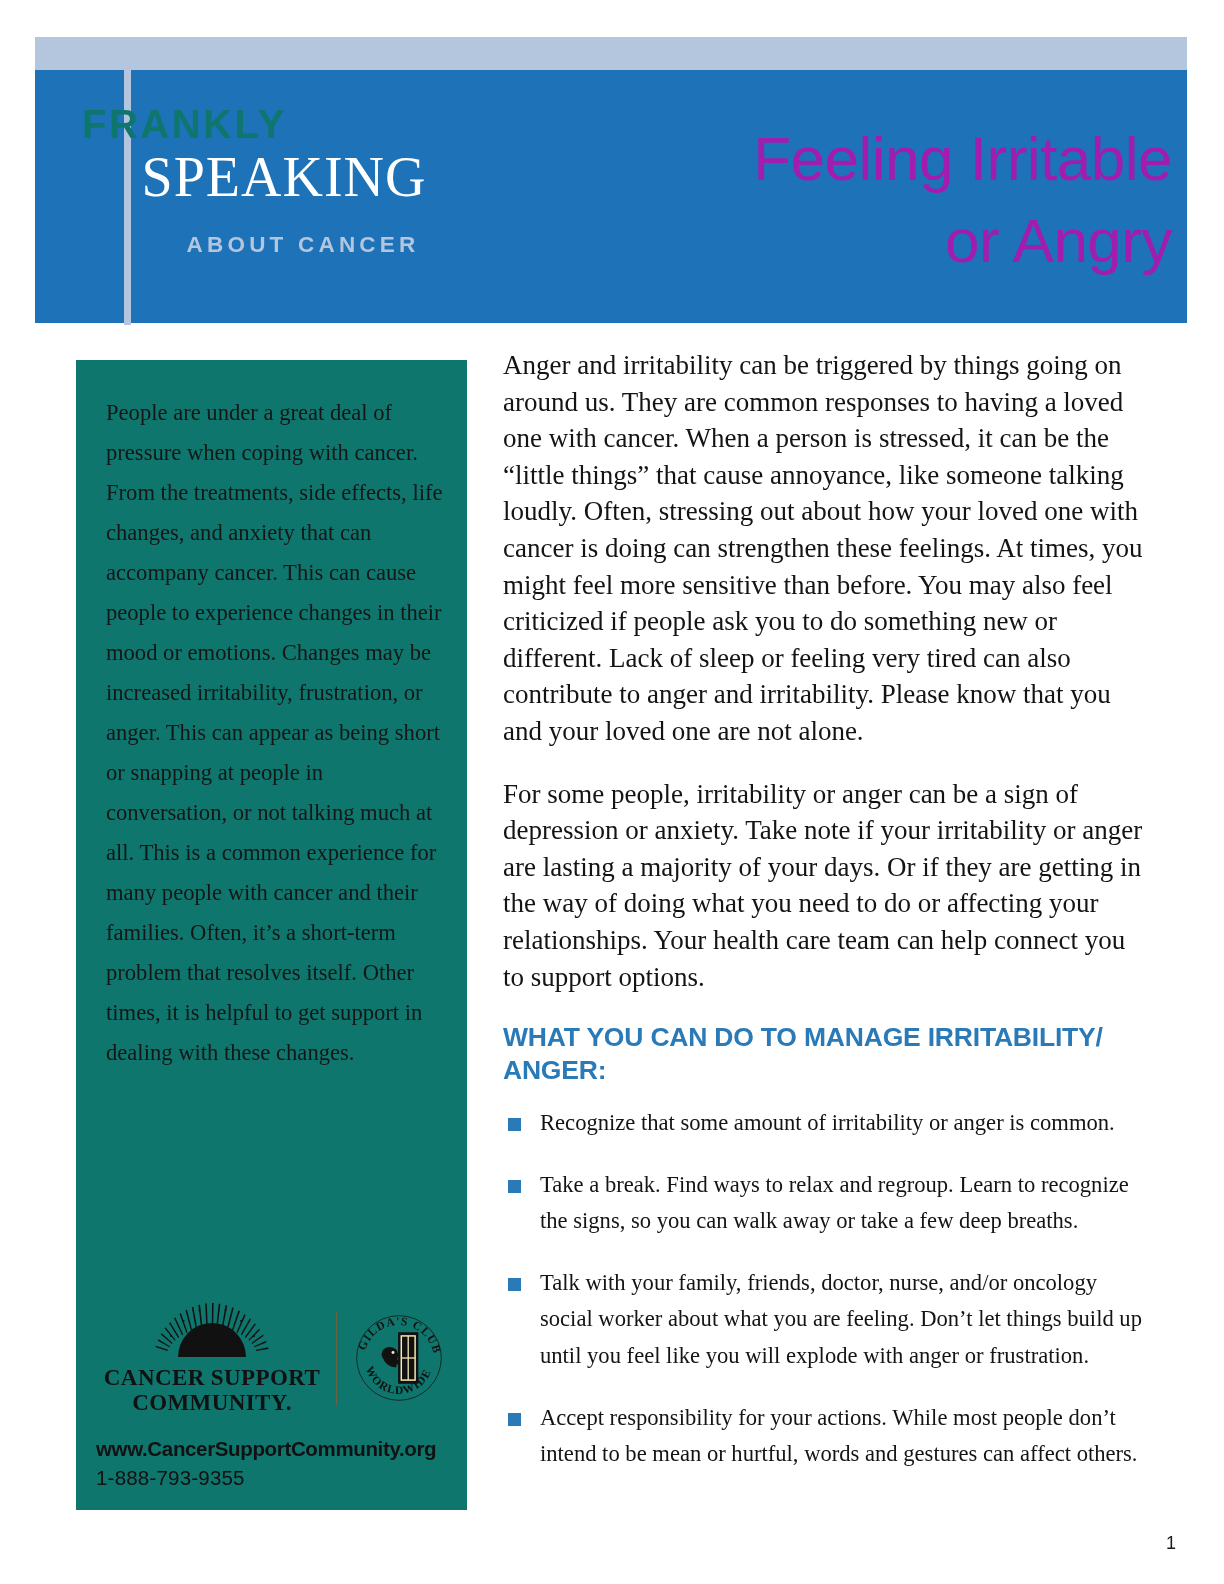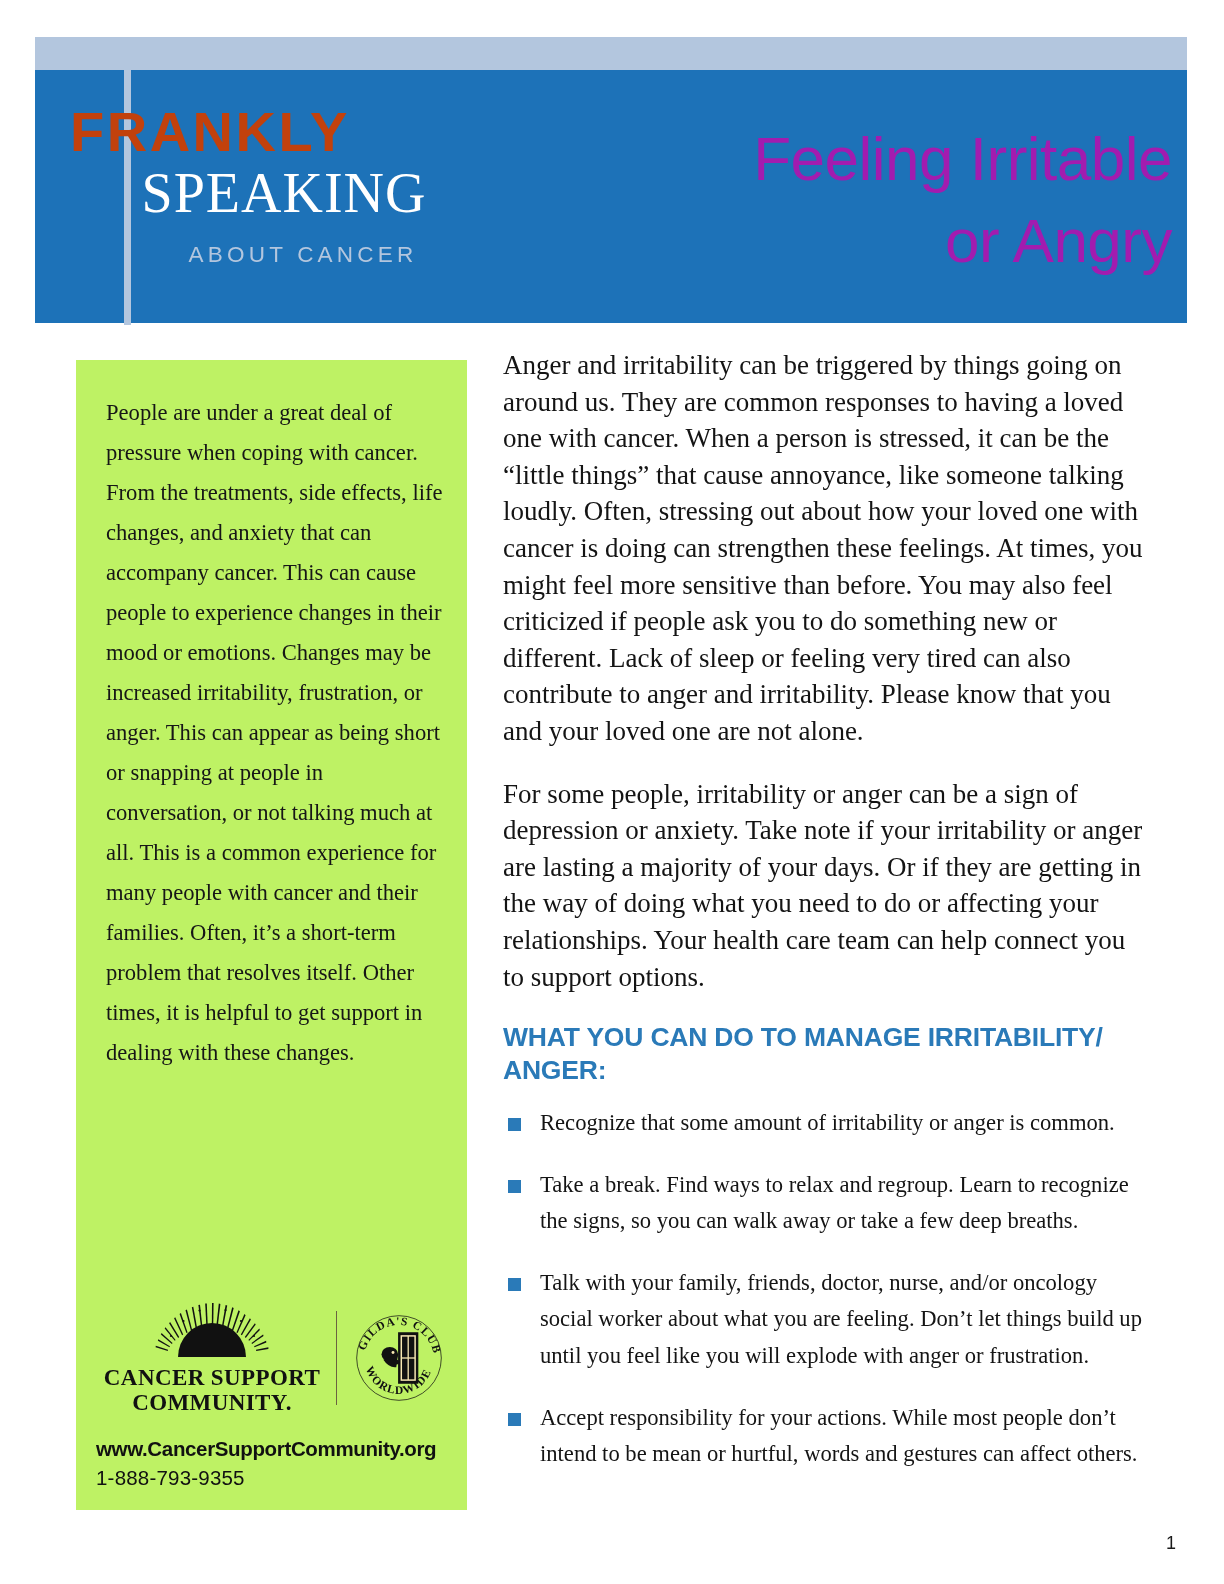--- a/index.html
+++ b/index.html
@@ -45,44 +45,45 @@
   #brand-lockup {
     position: absolute;
     left: 70px;
     top: 104px;
     width: 420px;
     text-align: center;
   }
   #brand-frankly {
     font-family: "Liberation Sans", sans-serif;
     font-weight: bold;
-    font-size: 56px;
+    font-size: 40px;
     letter-spacing: 2.5px;
-    color: #c2410c;
+    color: #0f766e;
     line-height: 1.0;
     text-align: left;
+    margin-left: 12px;
   }
   #brand-speaking {
     font-family: Liberation Serif, serif;
     font-weight: normal;
     font-size: 56px;
     letter-spacing: 1px;
     color: #ffffff;
     line-height: 1.18;
     text-align: center;
     margin-left: 8px;
   }
   #brand-about {
     font-family: "Liberation Sans", sans-serif;
-    font-weight: normal;
+    font-weight: bold;
     font-size: 22.5px;
     letter-spacing: 4.2px;
     color: #b3c6de;
     line-height: 1.0;
-    margin-top: 18px;
+    margin-top: 24px;
     margin-left: 46px;
   }
 
   #doc-title {
     position: absolute;
     right: 52px;
     top: 118px;
     width: 620px;
     text-align: right;
     color: #a21caf;
@@ -94,21 +95,21 @@
   }
   #doc-title .tline { display: block; }
 
   
   #sidebar {
     position: absolute;
     left: 76px;
     top: 360px;
     width: 391px;
     height: 1150px;
-    background: #bef264;
+    background: #0f766e;
   }
   #sidebar-text {
     position: absolute;
     left: 30px;
     top: 33px;
     width: 340px;
     font-family: "Liberation Serif", serif;
     font-size: 22.6px;
     line-height: 40px;
     color: #161616;

